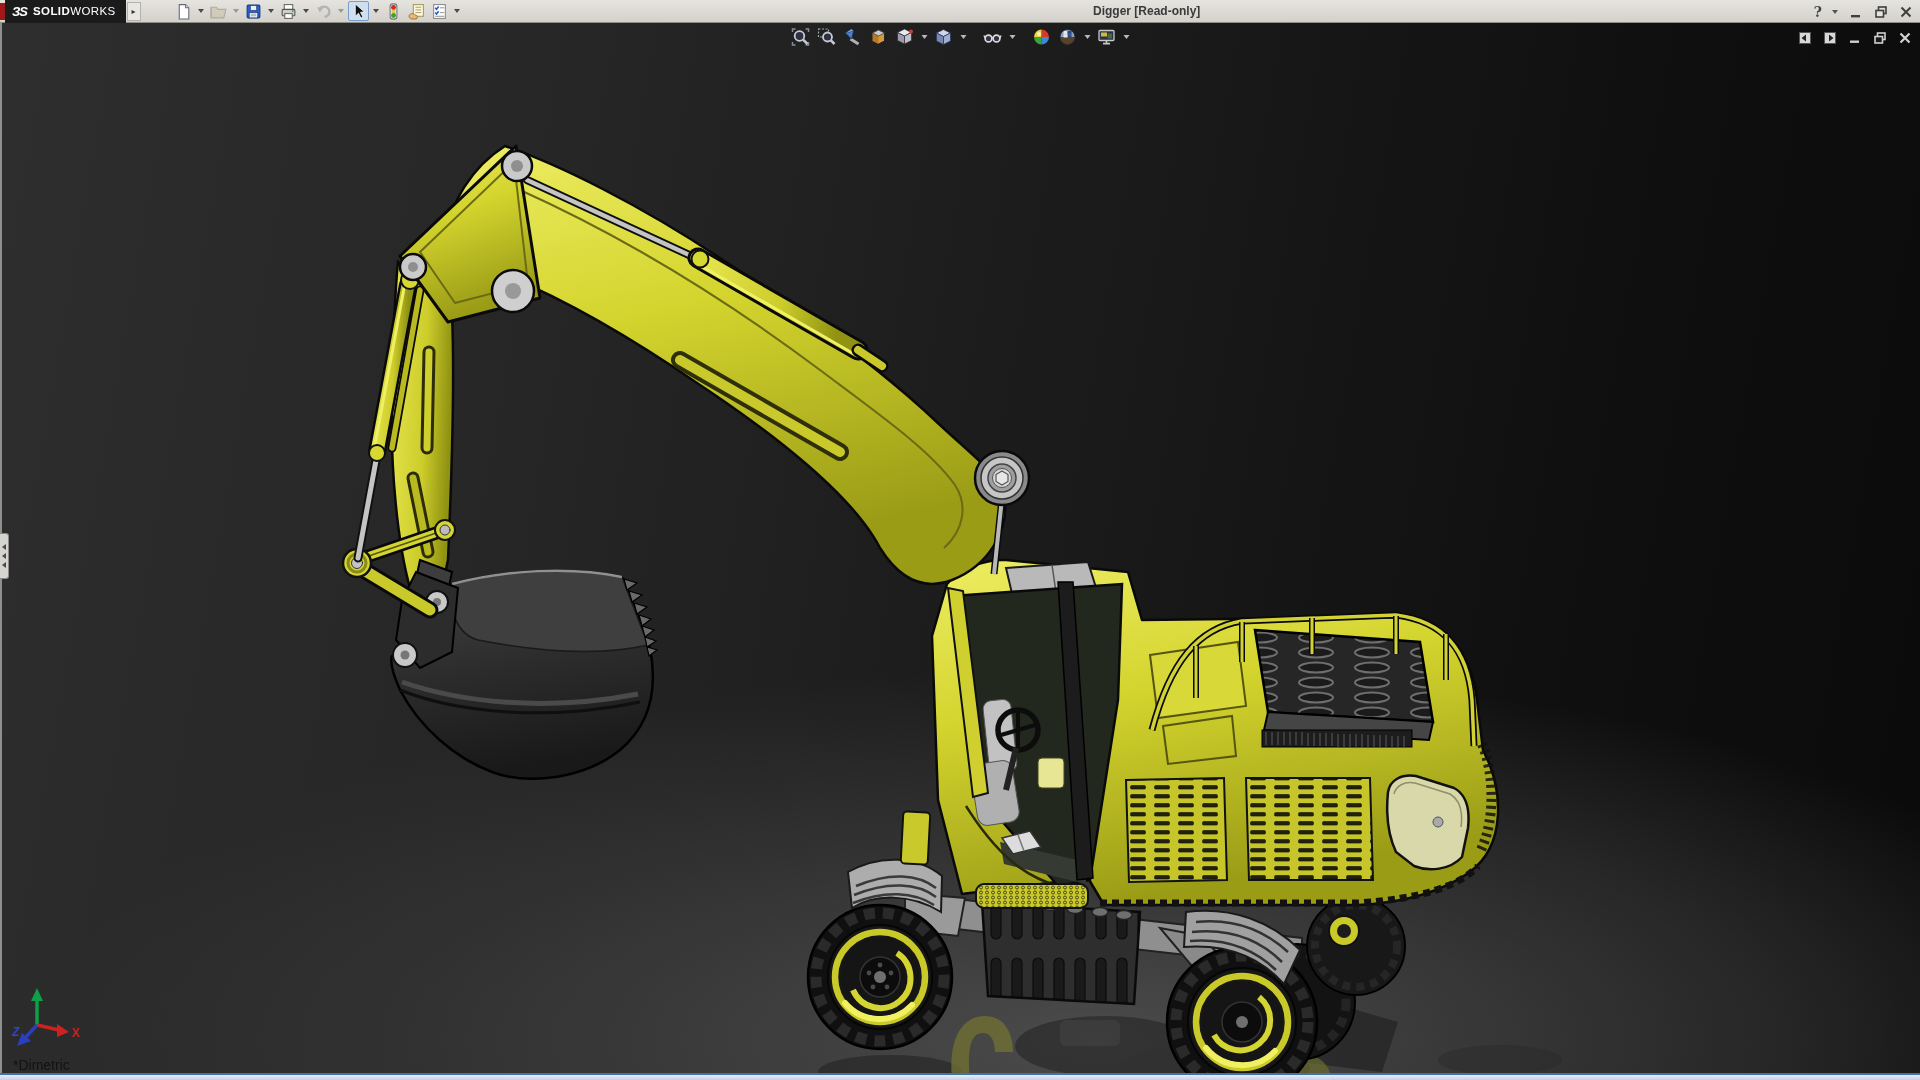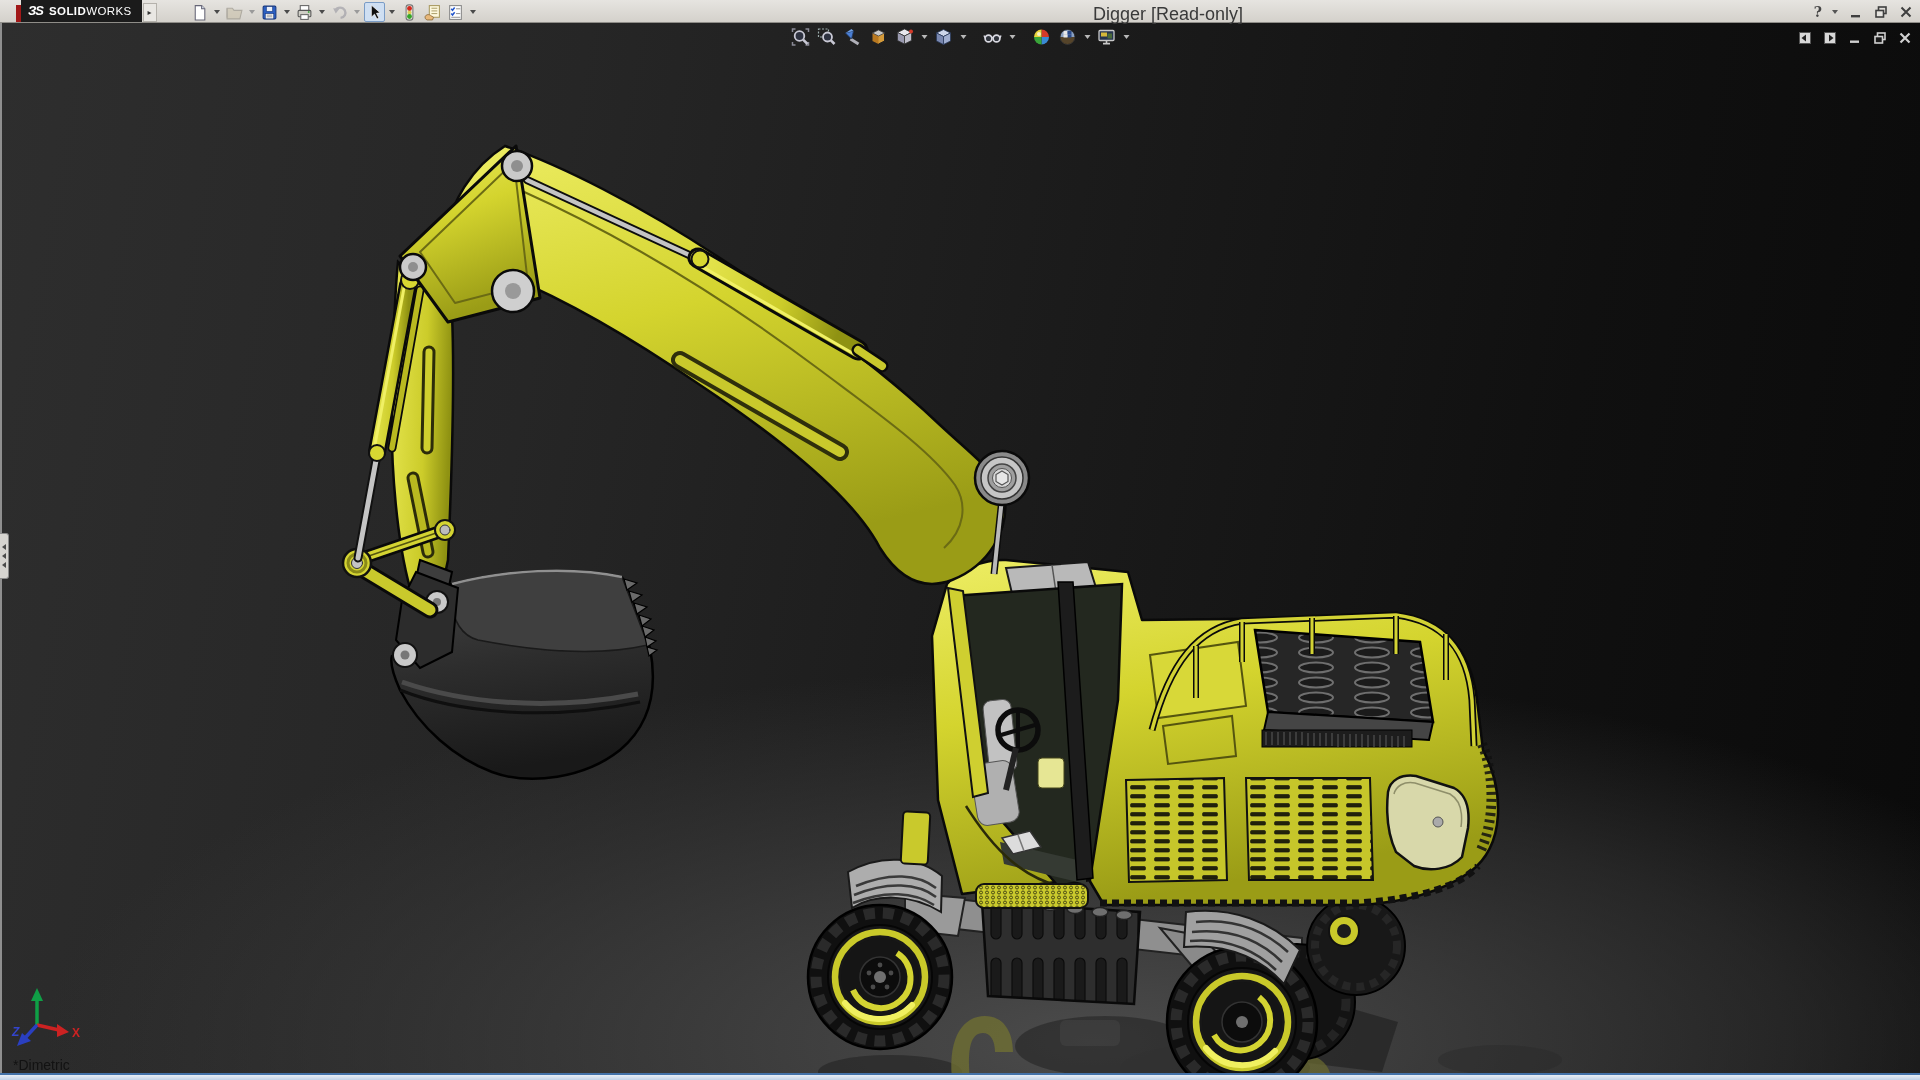--- a/index.html
+++ b/index.html
@@ -2,37 +2,37 @@
 <html style="--digger-yellow: #d4d42e; --digger-yellow-light: #efef68; --digger-yellow-dark: #8f9212; --metal-gray: #c4c4c4; --bucket-gray: #2f2f2f; --titlebar-bg: #d4d1cb; --logo-red: #a11818; --status-blue: #4472a8; --viewport-top: #2a2a2a; --viewport-bottom: #0a0a0a; --floor-gray: #3e3e3e; --triad-x-red: #cc2222; --triad-y-green: #0f9f46; --triad-z-blue: #2a3fc0;"><head>
 <meta charset="utf-8">
 <style>
   html,body{margin:0;padding:0;width:1920px;height:1080px;overflow:hidden;
     font-family:"Liberation Sans","DejaVu Sans",sans-serif;background:#000;}
   *{box-sizing:border-box;}
 
   
   .titlebar{position:absolute;left:0;top:0;width:1920px;height:23px;z-index:10;
     background:linear-gradient(#e6e4e0,var(--titlebar-bg,#d4d1cb));
-    border-bottom:1px solid #8f8d88;display:flex;align-items:flex-end;padding-left:16px;}
+    border-bottom:1px solid #8f8d88;display:flex;align-items:center;}
   .logo-red{width:5px;height:17px;background:var(--logo-red,#a11818);margin-top:1px;}
   .logo-block{height:23px;background:#1b1b1b;color:#fff;display:flex;align-items:center;
     padding:0 10px 0 7px;gap:6px;}
   .logo-mark{font-style:italic;font-weight:bold;font-size:13px;letter-spacing:-1px;}
   .logo-name{font-size:11.5px;letter-spacing:.4px;}
   .logo-name b{font-weight:bold}
   .menu-expand{width:14px;height:19px;margin-left:1px;background:#e9e7e3;border:1px solid #b5b2ac;
     font-size:8px;color:#333;display:flex;align-items:center;justify-content:center;cursor:pointer;}
   .tb-icons{display:flex;align-items:center;margin-left:32px;gap:2px;}
   .tb-btn{width:21px;height:20px;display:flex;align-items:center;justify-content:center;border:1px solid transparent;}
   .tb-btn.pressed{background:#cfdff2;border:1px solid #7a9cc6;border-radius:2px;}
   .dd{width:10px;height:20px;display:flex;align-items:center;justify-content:center;}
   .dd i{width:0;height:0;border-left:3.5px solid transparent;border-right:3.5px solid transparent;
     border-top:4px solid #4a4a4a;display:block;}
   .dd.dim i{border-top-color:#9a9a9a;}
-  .title-text{position:absolute;left:1093px;top:4px;font-size:18px;color:#3a3a3a;}
+  .title-text{position:absolute;left:1093px;top:4px;font-size:12px;color:#3a3a3a;font-weight:bold;}
   .win-ctrls{position:absolute;right:6px;top:0;height:23px;display:flex;align-items:center;gap:9px;}
   .help-q{font-size:14px;font-weight:bold;color:#444;font-family:"DejaVu Serif",serif;}
   .help-dd i{border-top-color:#555;}
   .wc{display:flex;align-items:center;justify-content:center;width:16px;height:16px;}
 
   
   .viewport{position:absolute;left:0;top:23px;width:1920px;height:1050px;z-index:1;
     background:
       radial-gradient(1350px 480px at 57% 97%, rgba(78,78,78,.95), rgba(58,58,58,.55) 52%, rgba(40,40,40,0) 78%),
       linear-gradient(100deg,#2e2e2e 0%,#262626 28%,#1a1a1a 55%,#101010 78%,#0a0a0a 100%);}

